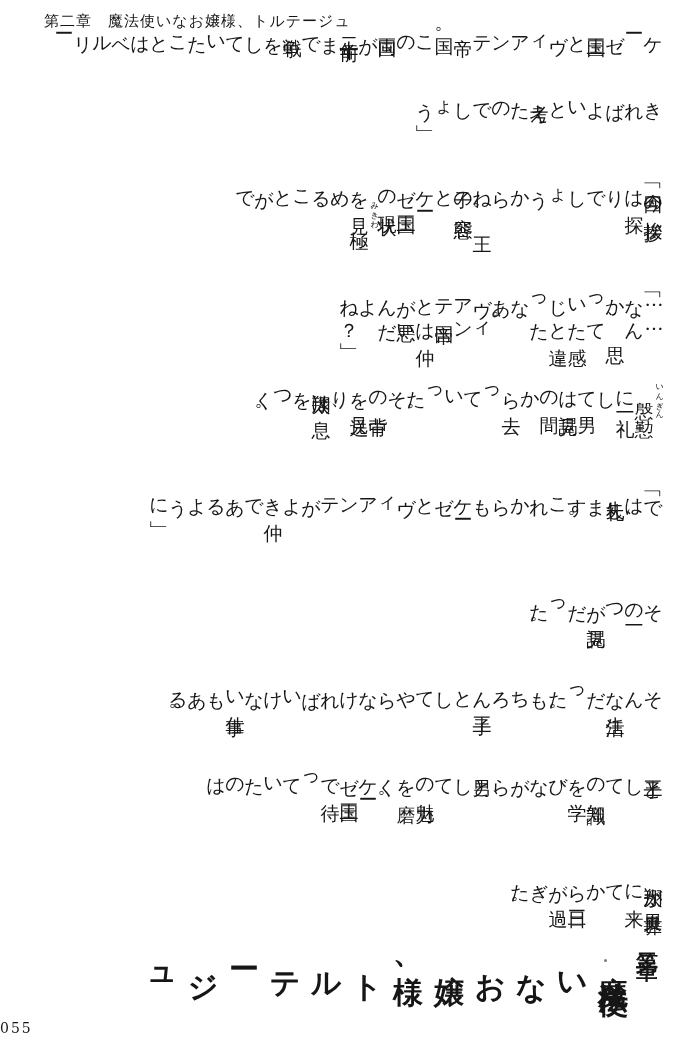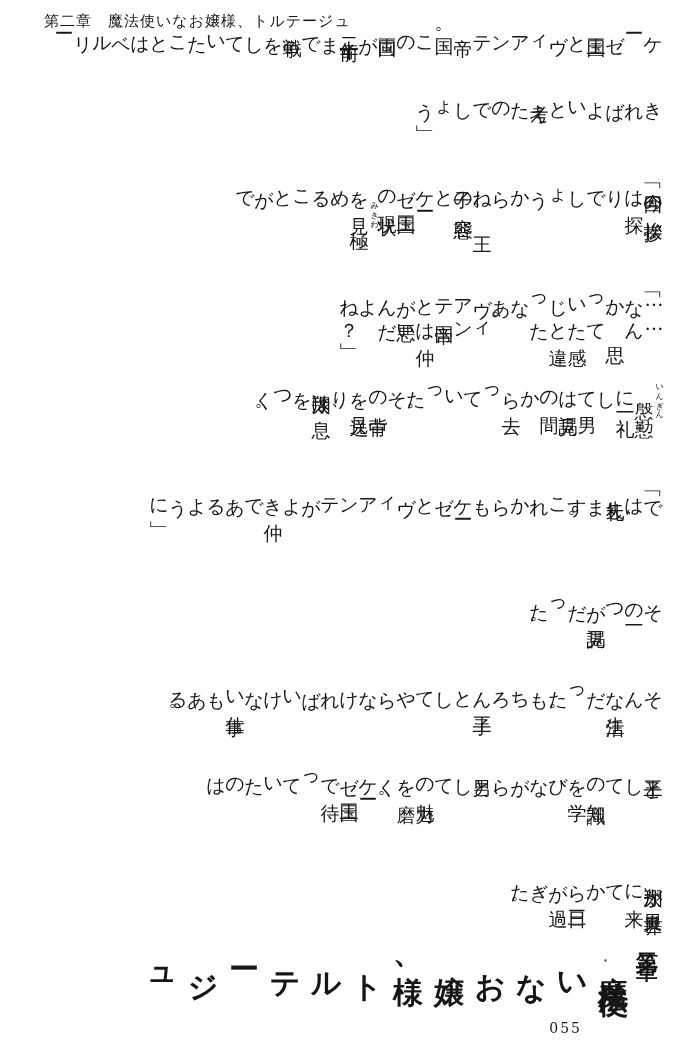--- a/index.html
+++ b/index.html
@@ -26,21 +26,21 @@
     white-space: nowrap;
     font-family: "DejaVu Serif", serif;
   }
 
   
   .page-number {
     position: absolute;
     bottom: 14px;
     left: 0;
     width: 582px;
-    text-align: right;
+    text-align: left;
     font-size: 14px;
     letter-spacing: 2px;
     font-family: "DejaVu Serif", serif;
   }
 
   
   .page-body {
     position: absolute;
     top: 44px;
     left: 30px;

